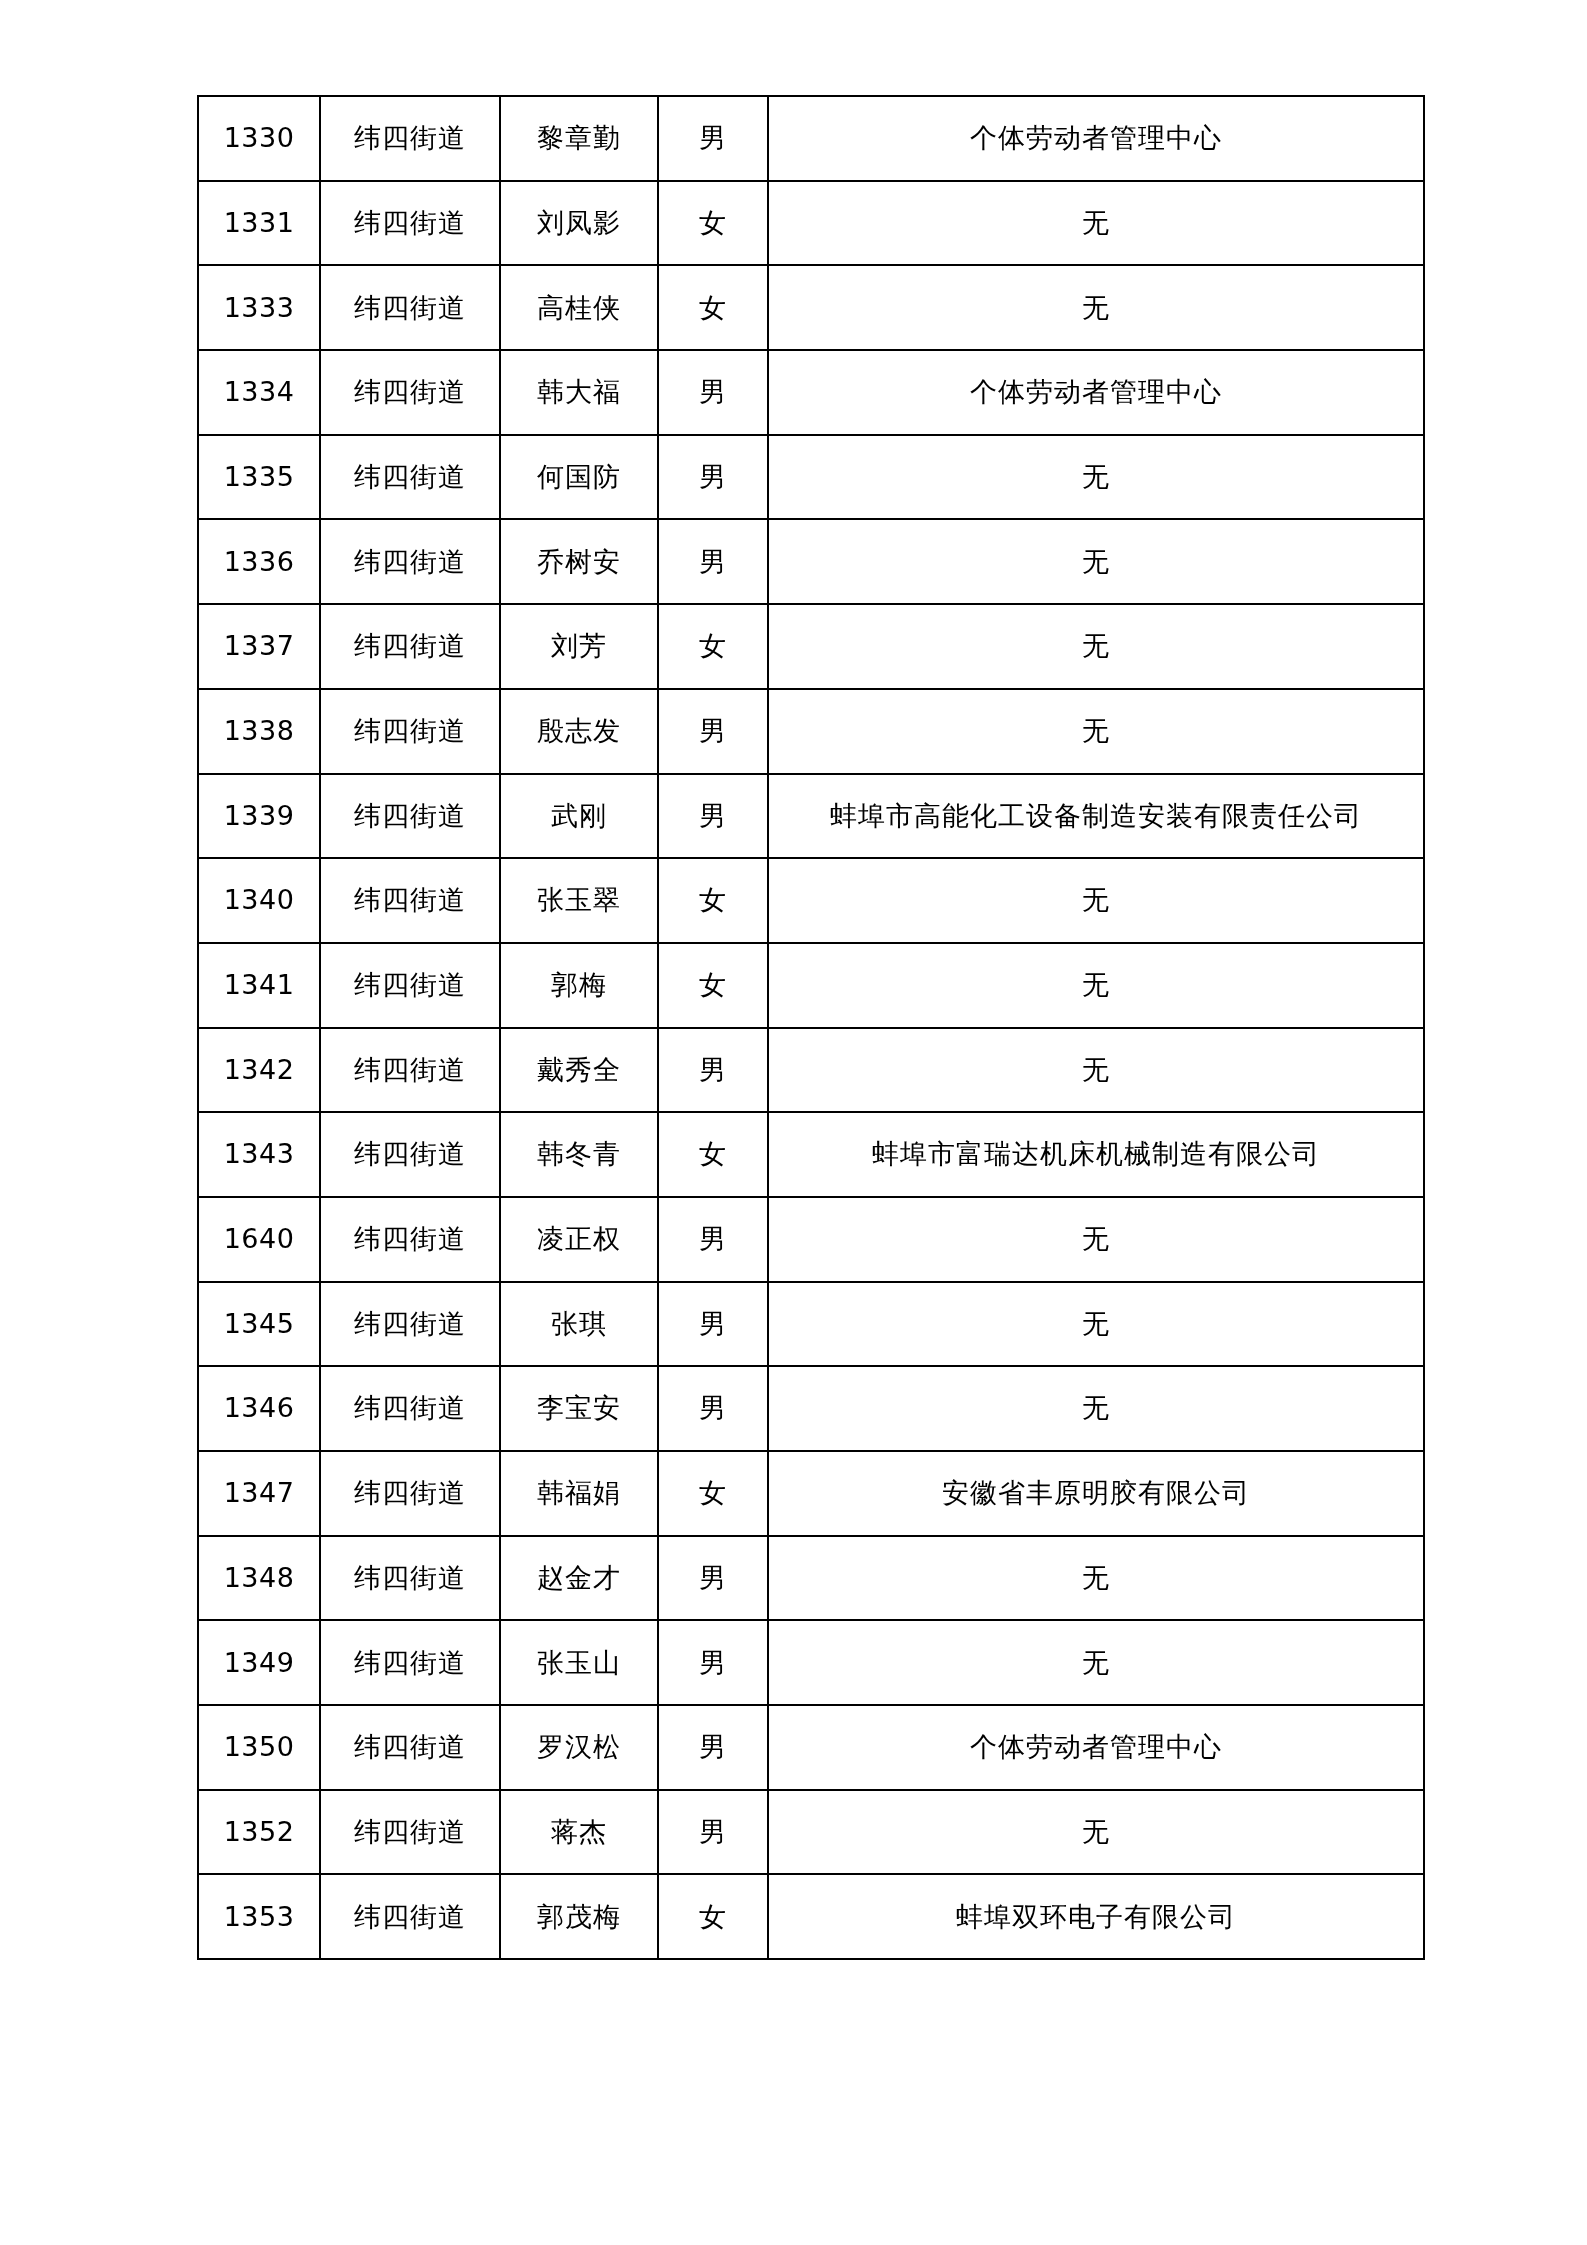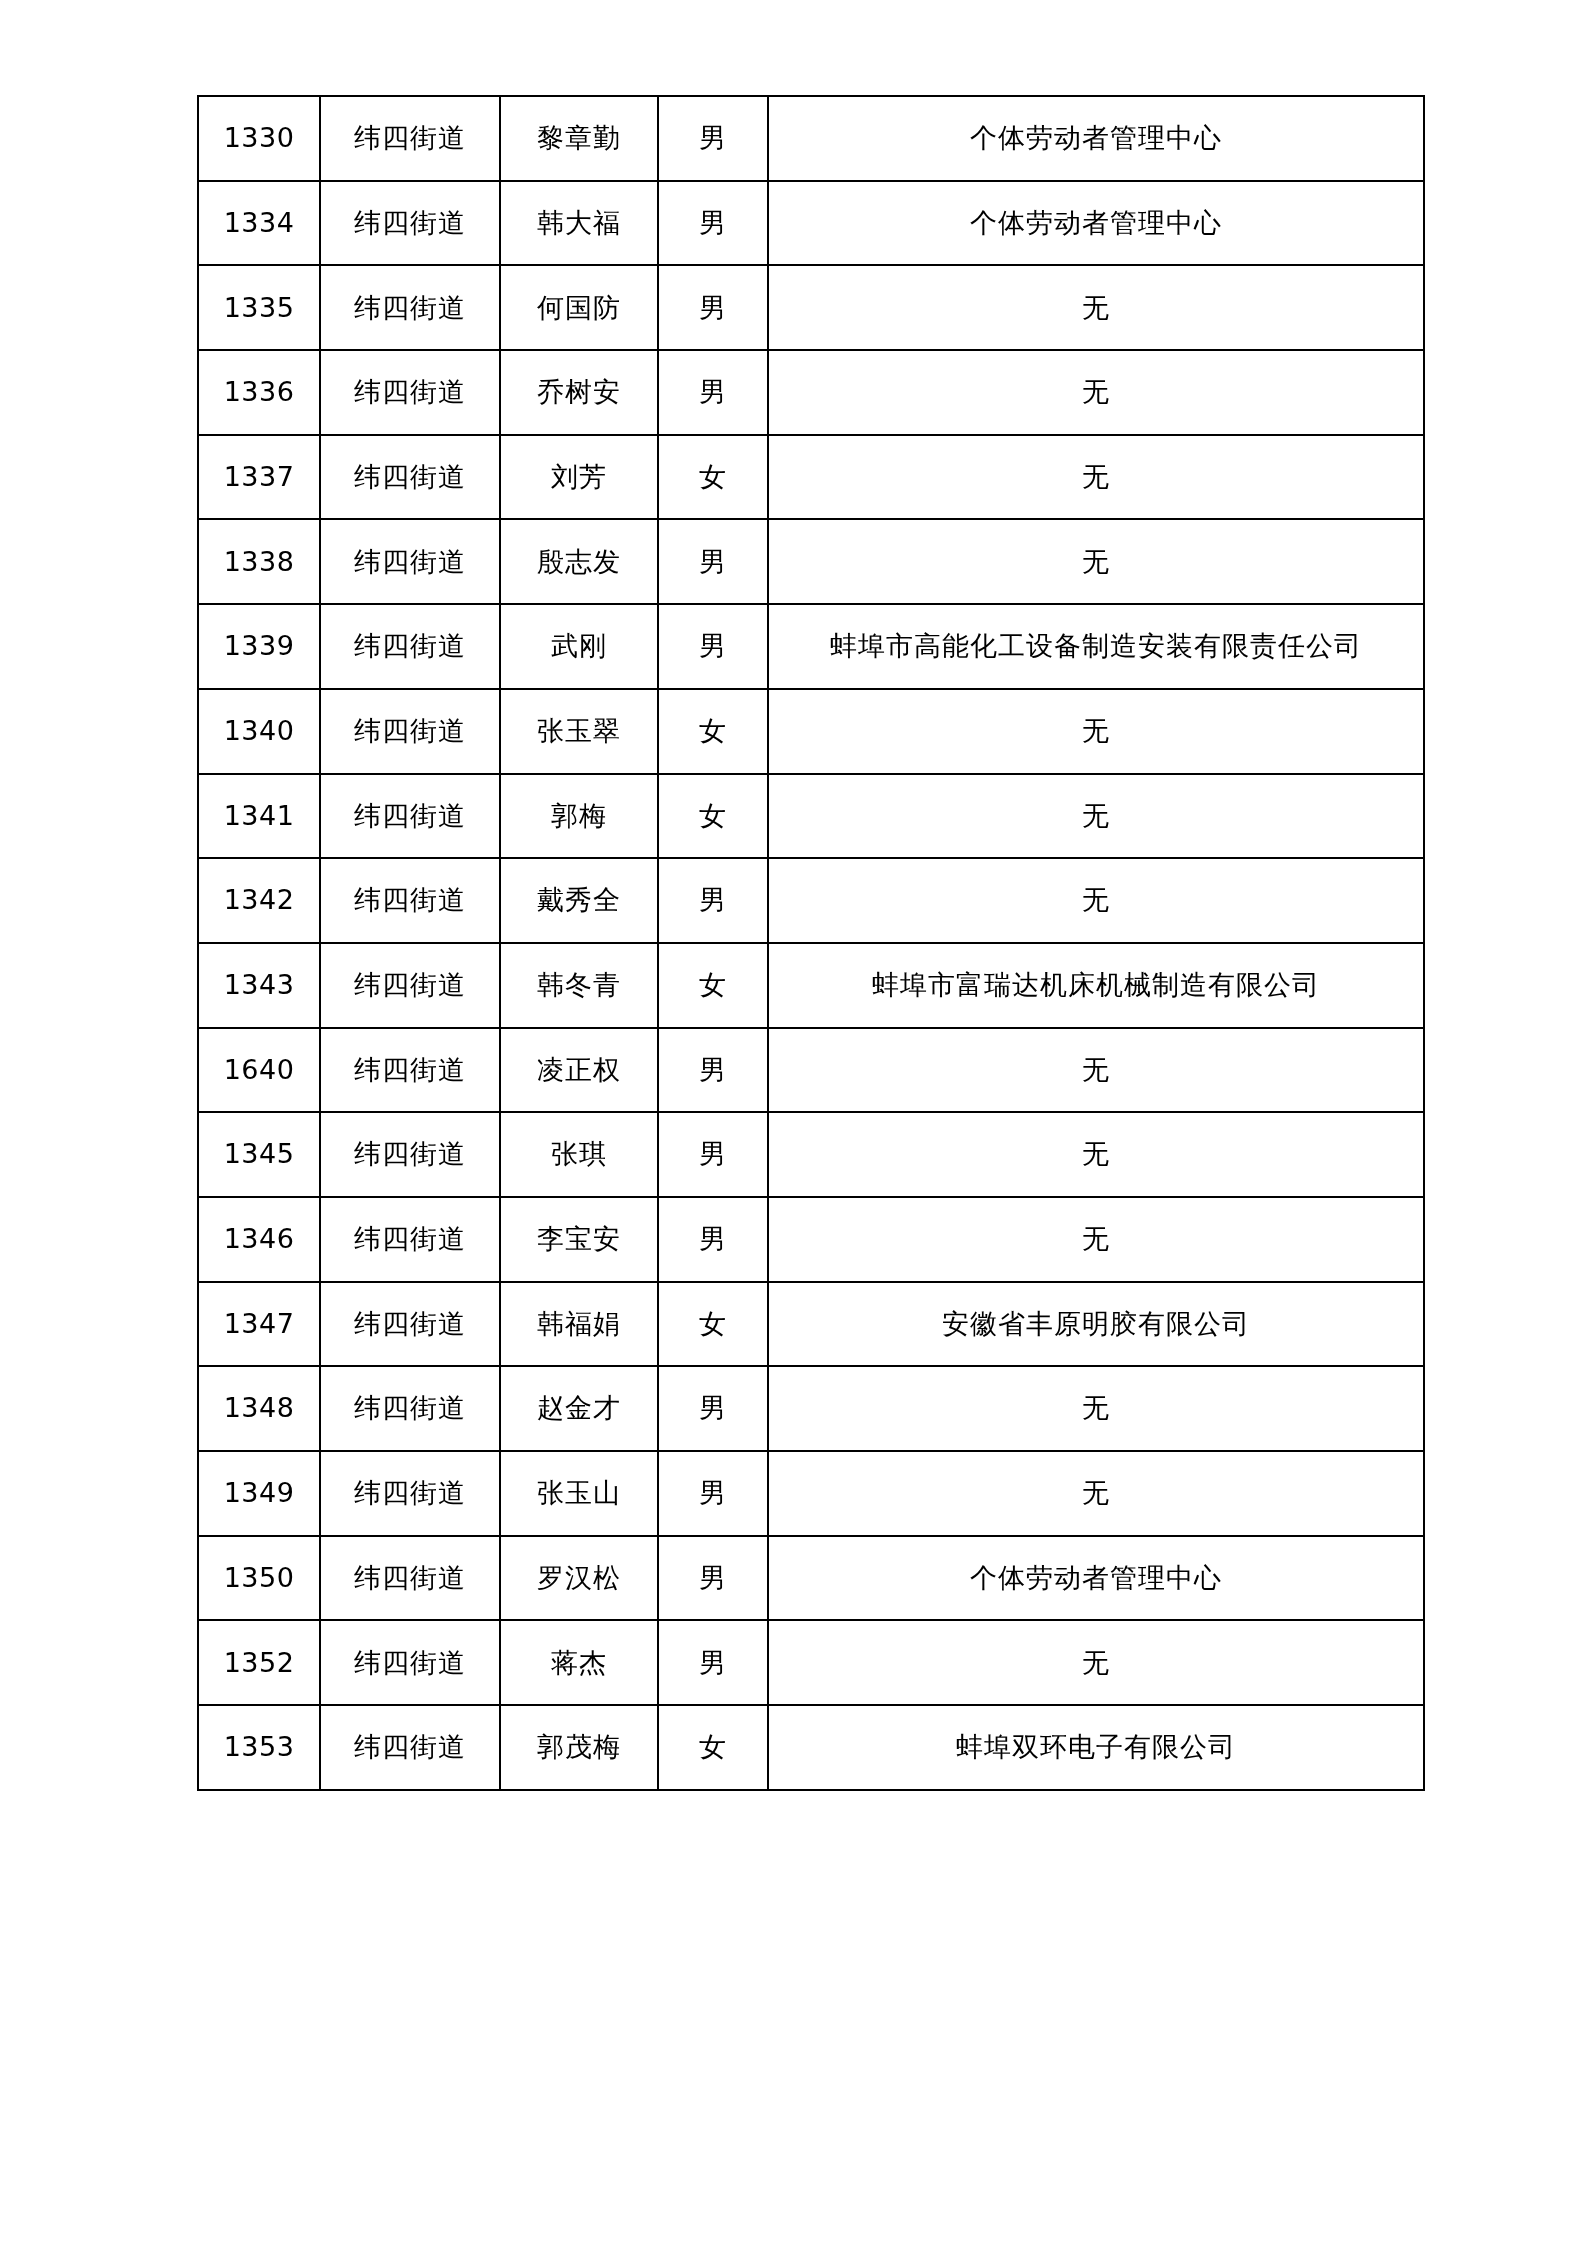--- a/index.html
+++ b/index.html
@@ -61,20 +61,34 @@
     </colgroup>
     <tbody id="roster-body">
         <tr>
           <td class="num">1330</td>
           <td>纬四街道</td>
           <td>黎章勤</td>
           <td>男</td>
           <td>个体劳动者管理中心</td>
         </tr>
         <tr>
+          <td class="num">1331</td>
+          <td>纬四街道</td>
+          <td>刘凤影</td>
+          <td>女</td>
+          <td>无</td>
+        </tr>
+        <tr>
+          <td class="num">1333</td>
+          <td>纬四街道</td>
+          <td>高桂侠</td>
+          <td>女</td>
+          <td>无</td>
+        </tr>
+        <tr>
           <td class="num">1334</td>
           <td>纬四街道</td>
           <td>韩大福</td>
           <td>男</td>
           <td>个体劳动者管理中心</td>
         </tr>
         <tr>
           <td class="num">1335</td>
           <td>纬四街道</td>
           <td>何国防</td>

